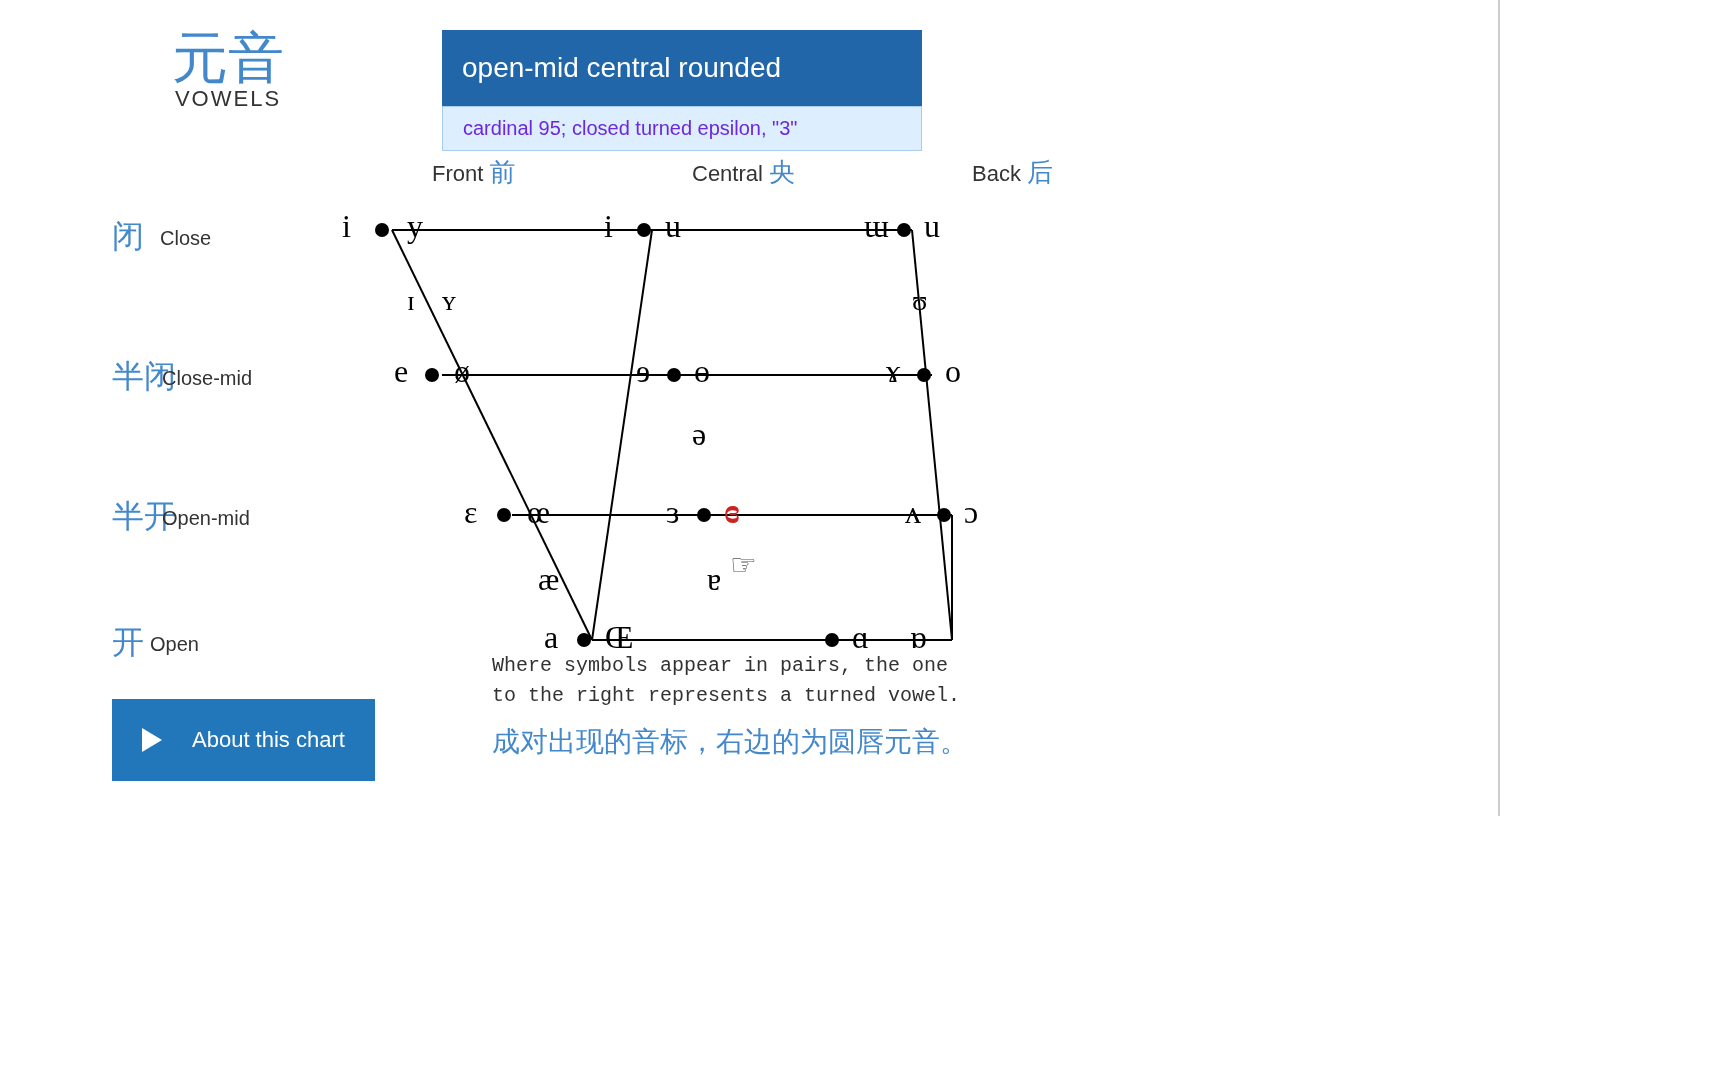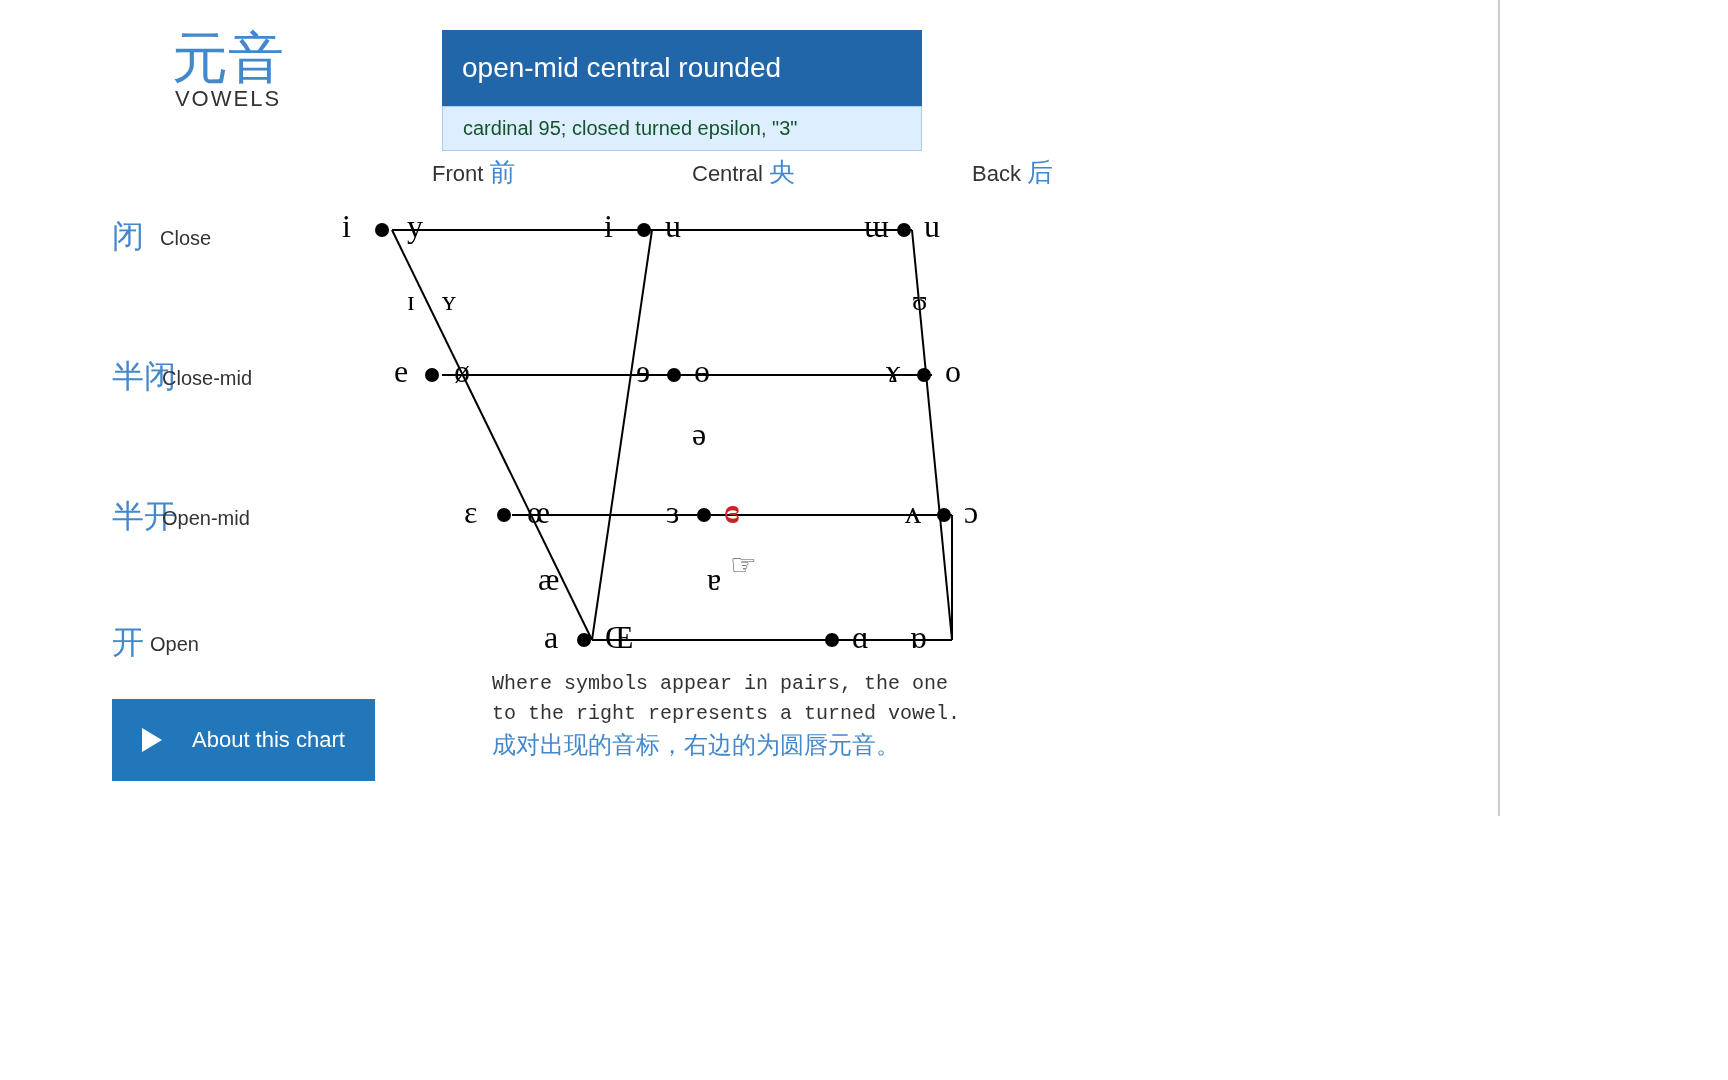--- a/index.html
+++ b/index.html
@@ -63,21 +63,21 @@
       background: #2266aa;
       color: white;
       font-size: 28px;
       padding: 22px 20px;
       font-family: Arial, sans-serif;
       font-weight: normal;
     }
 
     .tooltip-subtitle {
       background: #ddeeff;
-      color: #14532d;
+      color: #6d28d9;
       font-size: 20px;
       padding: 10px 20px;
       font-family: Arial, sans-serif;
       border: 1px solid #aaccee;
     }
 
     
     .col-headers {
       position: absolute;
       top: 155px;
@@ -162,23 +162,24 @@
     }
 
     .footer-en {
       font-size: 20px;
       color: #333;
       font-family: Liberation Mono, monospace;
       line-height: 1.5;
     }
 
     .footer-cn {
-      font-size: 24px;
-      color: #4488cc;
-      font-family: "SimSun", "STSong", serif;
+      font-size: 28px;
+      color: #4488cc;
+      font-family: "SimSun", "STSong", serif;
+      margin-top: 12px;
     }
   </style>
 </head>
 <body>
 
 <div class="main-container">
 
   <div class="right-divider"></div>
 
   <div class="title-area">

